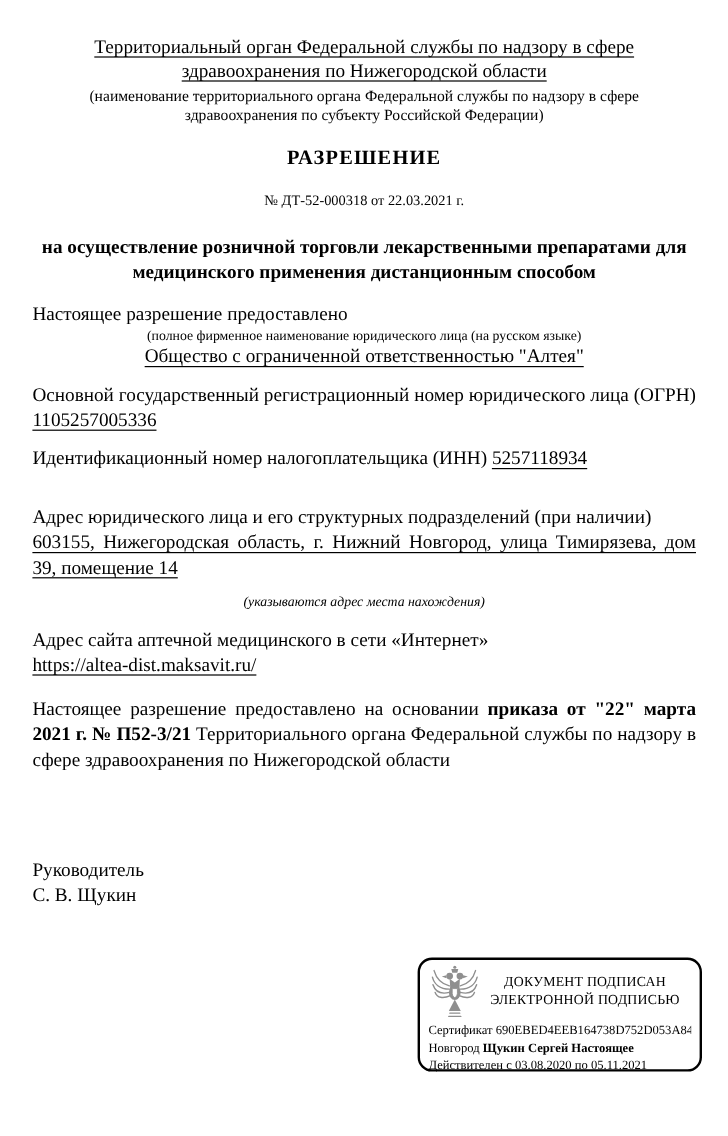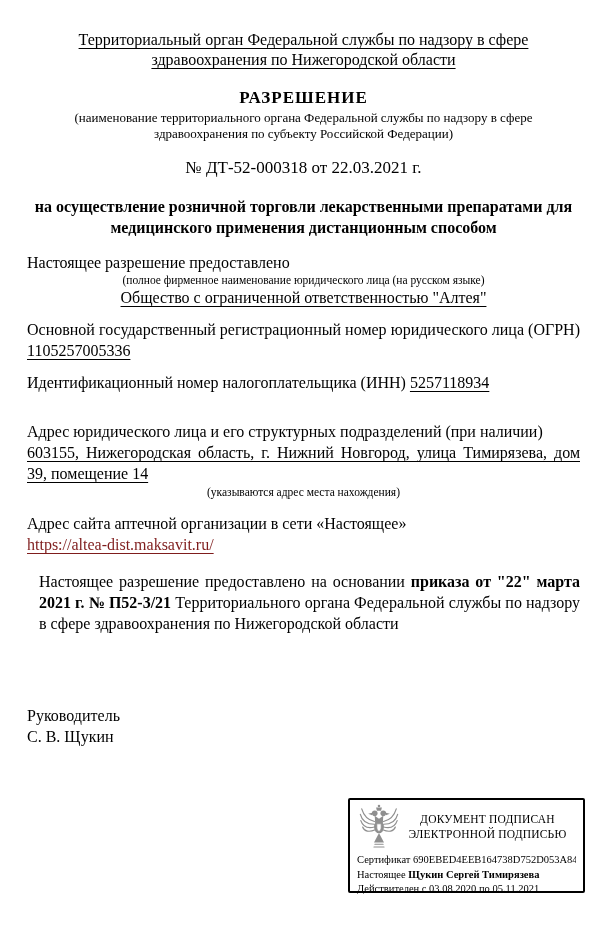--- a/index.html
+++ b/index.html
@@ -13,61 +13,61 @@
     font-family:"Liberation Serif", serif;
     font-size:16px;
     line-height:21px;
     overflow:hidden;
   }
   .center { text-align:center; }
   .u { text-decoration:underline; text-underline-offset:3px; }
   .org-name { font-size:16px; line-height:20px; }
   .org-note { font-size:13px; line-height:16px; margin-top:2px; }
   .doc-type { margin-top:17px; font-size:17px; font-weight:bold; letter-spacing:1px; }
-  .doc-number { margin-top:15px; font-size:17px; }
+  .doc-number { margin-top:15px; font-size:12px; }
   .doc-subject { margin-top:18px; font-weight:bold; line-height:21px; }
   .granted { margin-top:14px; }
   .company-name { line-height:21px; }
   .small-note { font-size:11.5px; line-height:14px; }
   .para { text-align:justify; }
   .ogrn { margin-top:11px; }
   .inn { margin-top:11px; }
   .addr-label { margin-top:28px; }
   .addr-value { text-align:justify; }
-  .addr-note { margin-top:1px; }
+  .addr-note { margin-top:11px;font-style:italic; }
   .site-label { margin-top:14px; }
-  .basis { margin-top:16px; text-align:justify;margin-left:12px; }
+  .basis { margin-top:16px; text-align:justify; }
   .sig-row { margin-top:71px; display:flex; justify-content:space-between;flex-direction:column; }
   .stamp {
     position:absolute; left:348px; top:798px;
     width:237px; height:95px;
     box-sizing:border-box;
     border:2px solid #000;
-    border-radius:2px;
+    border-radius:12px;
     padding:4px 7px 0 7px;
     background:#fff;
   }
   .stamp-top { display:flex; align-items:center; }
   .stamp-eagle { flex:none; width:40px; height:46px; margin-left:2px; }
   .stamp-title { flex:1; text-align:center; font-size:11.5px; line-height:15px; letter-spacing:0.2px; }
   .stamp-lines { margin-top:3px; font-size:10.5px; line-height:14.5px; }
   .stamp-line { white-space:nowrap; overflow:hidden; }
   .b { font-weight:bold; }
-  a.site-link { color:#7f1d1d; }
+  a.site-link { color:#000000; }
 </style>
 </head>
 <body>
 
 <div class="page">
 
   <div class="center org-name"><span class="u">Территориальный орган Федеральной службы по надзору в сфере здравоохранения по Нижегородской области</span></div>
 
+  <div class="center org-note">(наименование территориального органа  Федеральной службы по надзору в сфере здравоохранения по субъекту Российской Федерации)</div>
+
   <div class="center doc-type">РАЗРЕШЕНИЕ</div>
-
-  <div class="center org-note">(наименование территориального органа  Федеральной службы по надзору в сфере здравоохранения по субъекту Российской Федерации)</div>
 
   <div class="center doc-number">№ ДТ-52-000318 от 22.03.2021 г.</div>
 
   <div class="center doc-subject">на осуществление розничной торговли лекарственными препаратами для медицинского применения дистанционным способом</div>
 
   <div class="granted">Настоящее разрешение предоставлено</div>
 
   <div class="center small-note">(полное фирменное наименование юридического лица (на русском языке)</div>
 
   <div class="center company-name"><span class="u">Общество с ограниченной ответственностью "Алтея"</span></div>
@@ -75,21 +75,21 @@
   <div class="para ogrn"><span>Основной государственный регистрационный номер юридического лица (ОГРН) </span><span class="u">1105257005336</span></div>
 
   <div class="inn"><span>Идентификационный номер налогоплательщика (ИНН) </span><span class="u">5257118934</span></div>
 
   <div class="addr-label">Адрес юридического лица и его структурных подразделений (при наличии)</div>
 
   <div class="addr-value"><span class="u">603155, Нижегородская область, г. Нижний Новгород, улица Тимирязева, дом 39, помещение 14</span></div>
 
   <div class="center small-note addr-note">(указываются адрес места нахождения)</div>
 
-  <div class="site-label">Адрес сайта аптечной организации в сети «Настоящее»</div>
+  <div class="site-label">Адрес сайта аптечной медицинского в сети «Интернет»</div>
 
   <div><a href="#" class="u site-link">https://altea-dist.maksavit.ru/</a></div>
 
   <div class="basis"><span>Настоящее разрешение предоставлено на основании </span><span class="b">приказа от "22" марта 2021 г. № П52-3/21</span><span> Территориального органа Федеральной службы по надзору в сфере здравоохранения по Нижегородской области</span></div>
 
   <div class="sig-row">
     <span>Руководитель</span>
     <span>С. В. Щукин</span>
   </div>
 
@@ -120,18 +120,18 @@
           <path d="M17.5 44 h9 M16.5 47 h11"></path>
         </g>
       </svg>
       <div class="stamp-title">
         <div>ДОКУМЕНТ ПОДПИСАН</div>
         <div>ЭЛЕКТРОННОЙ ПОДПИСЬЮ</div>
       </div>
     </div>
     <div class="stamp-lines">
       <div class="stamp-line"><span>Сертификат </span><span>690EBED4EEB164738D752D053A8446909EC</span></div>
-      <div class="stamp-line"><span>Настоящее </span><span class="b">Щукин Сергей Тимирязева</span></div>
+      <div class="stamp-line"><span>Новгород </span><span class="b">Щукин Сергей Настоящее</span></div>
       <div class="stamp-line">Действителен с 03.08.2020 по 05.11.2021</div>
     </div>
   </div>
 
 </div>
 
 </body></html>

